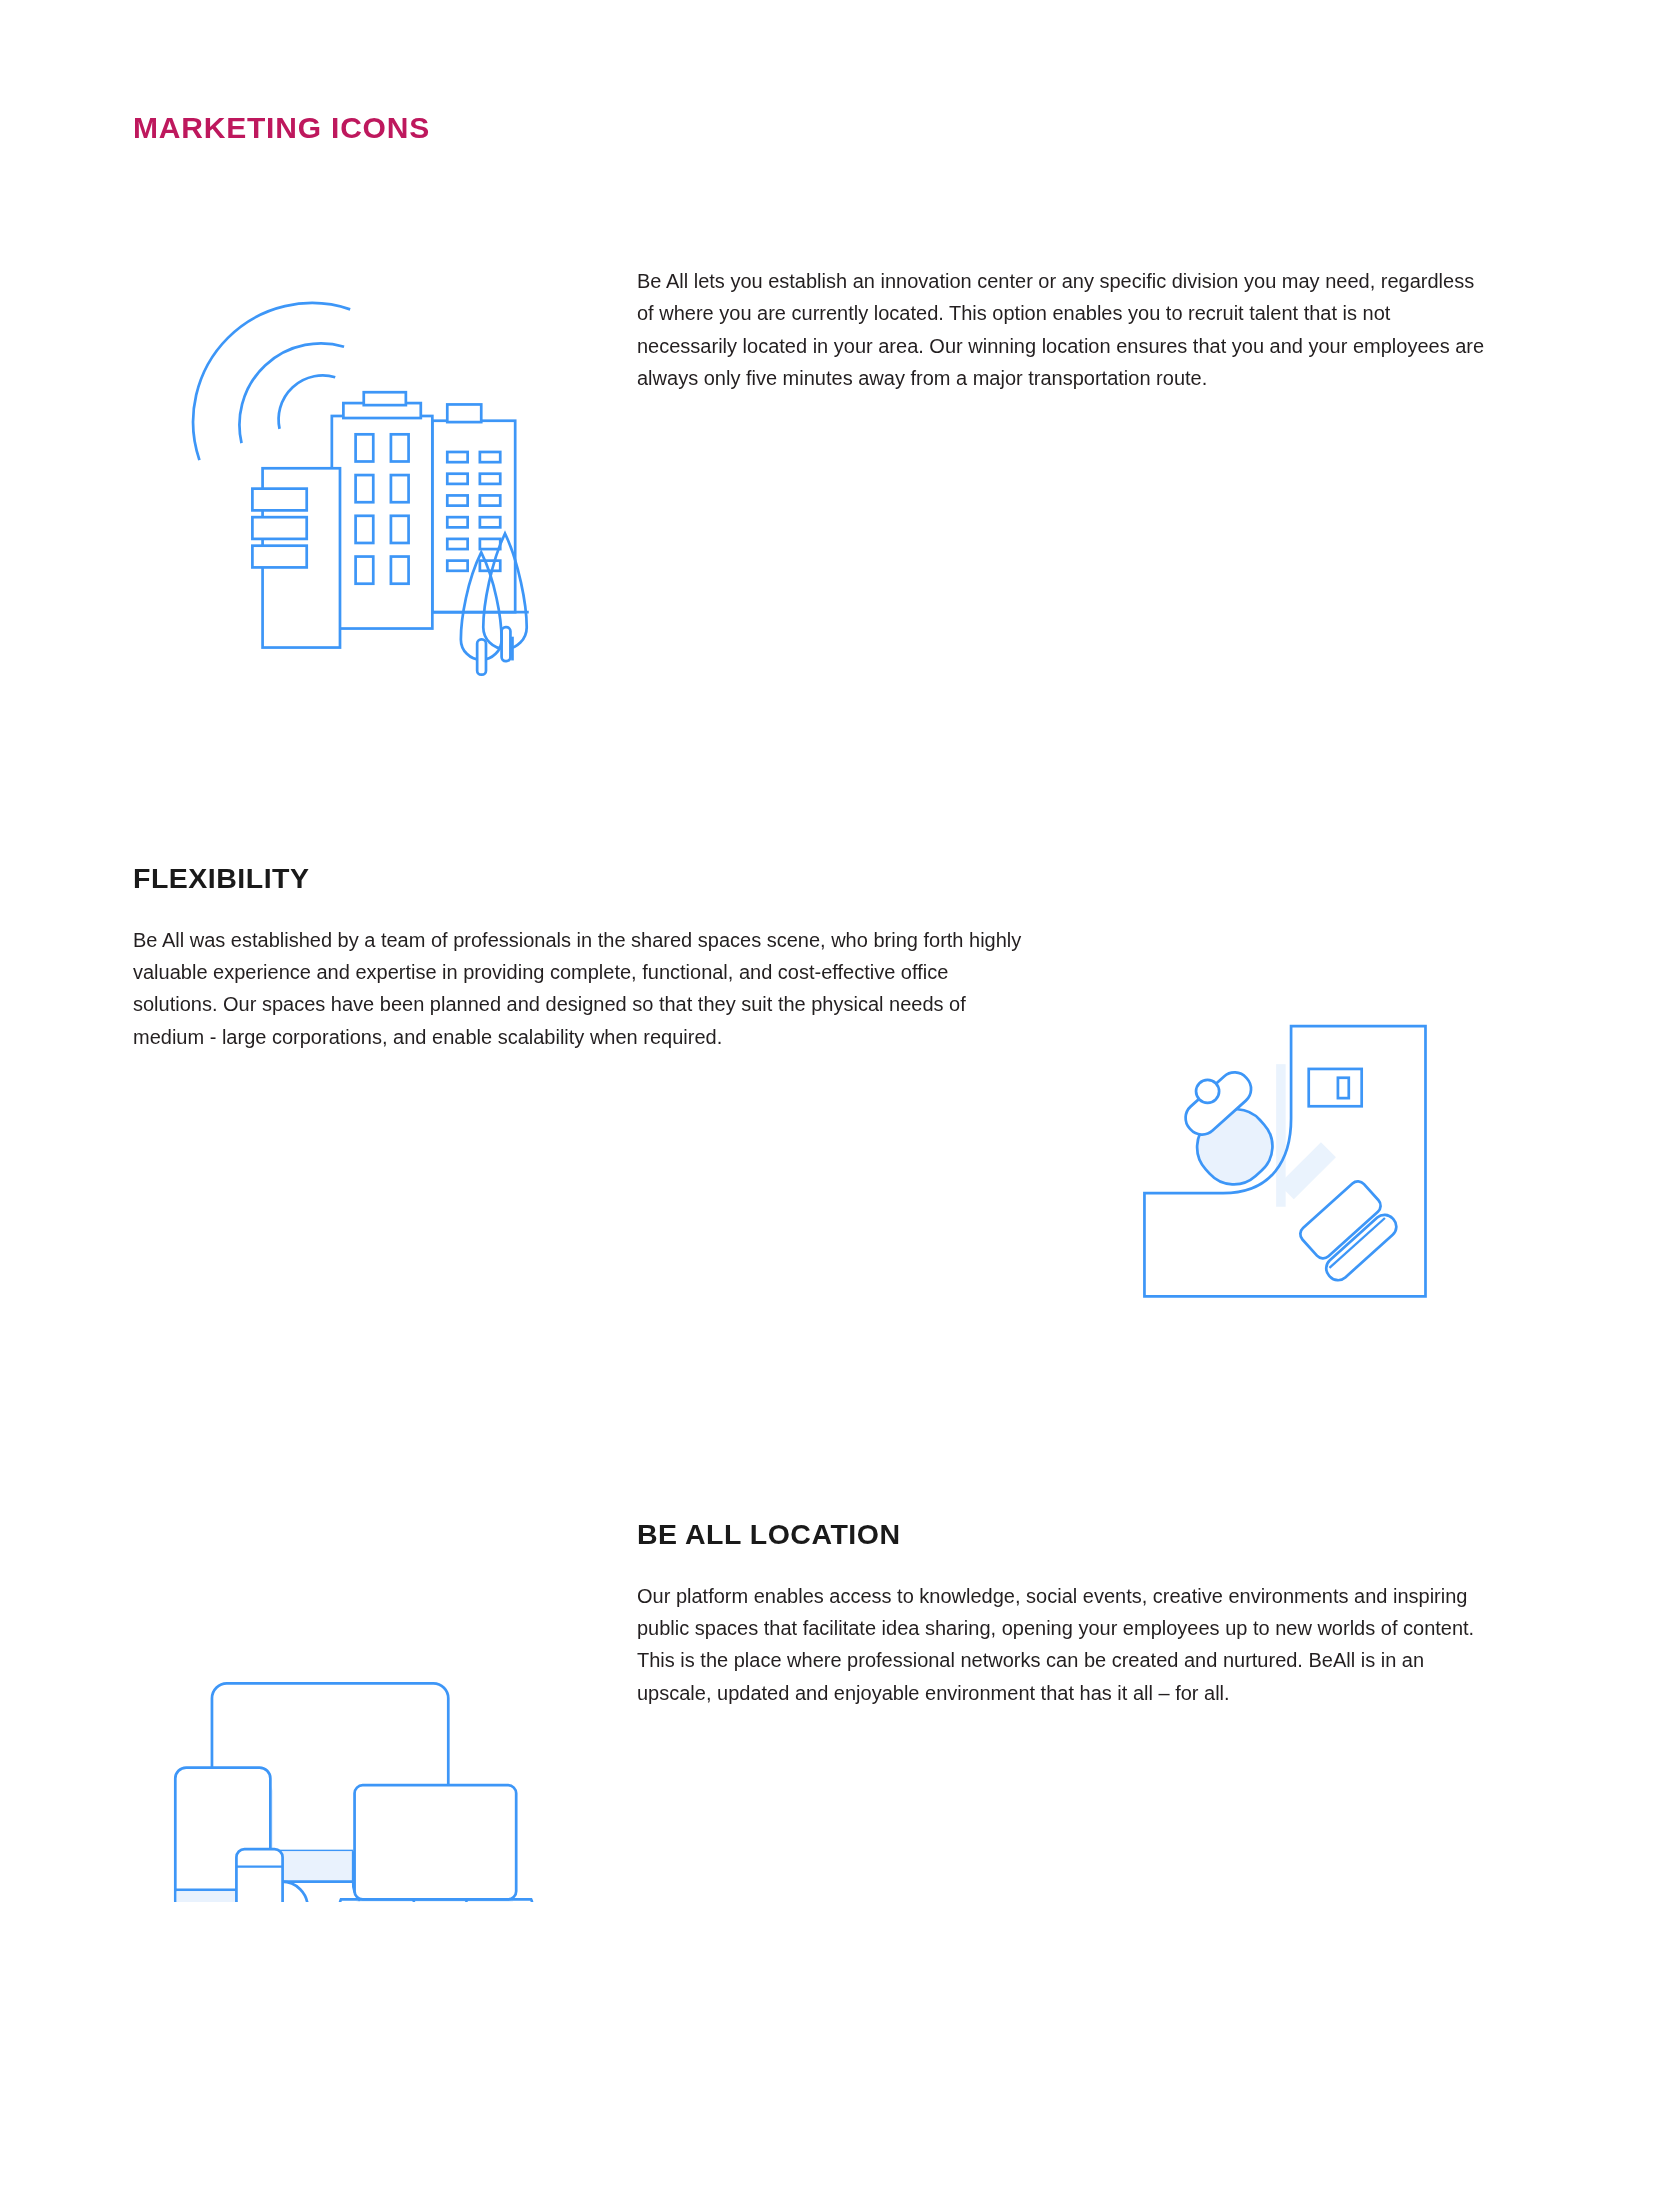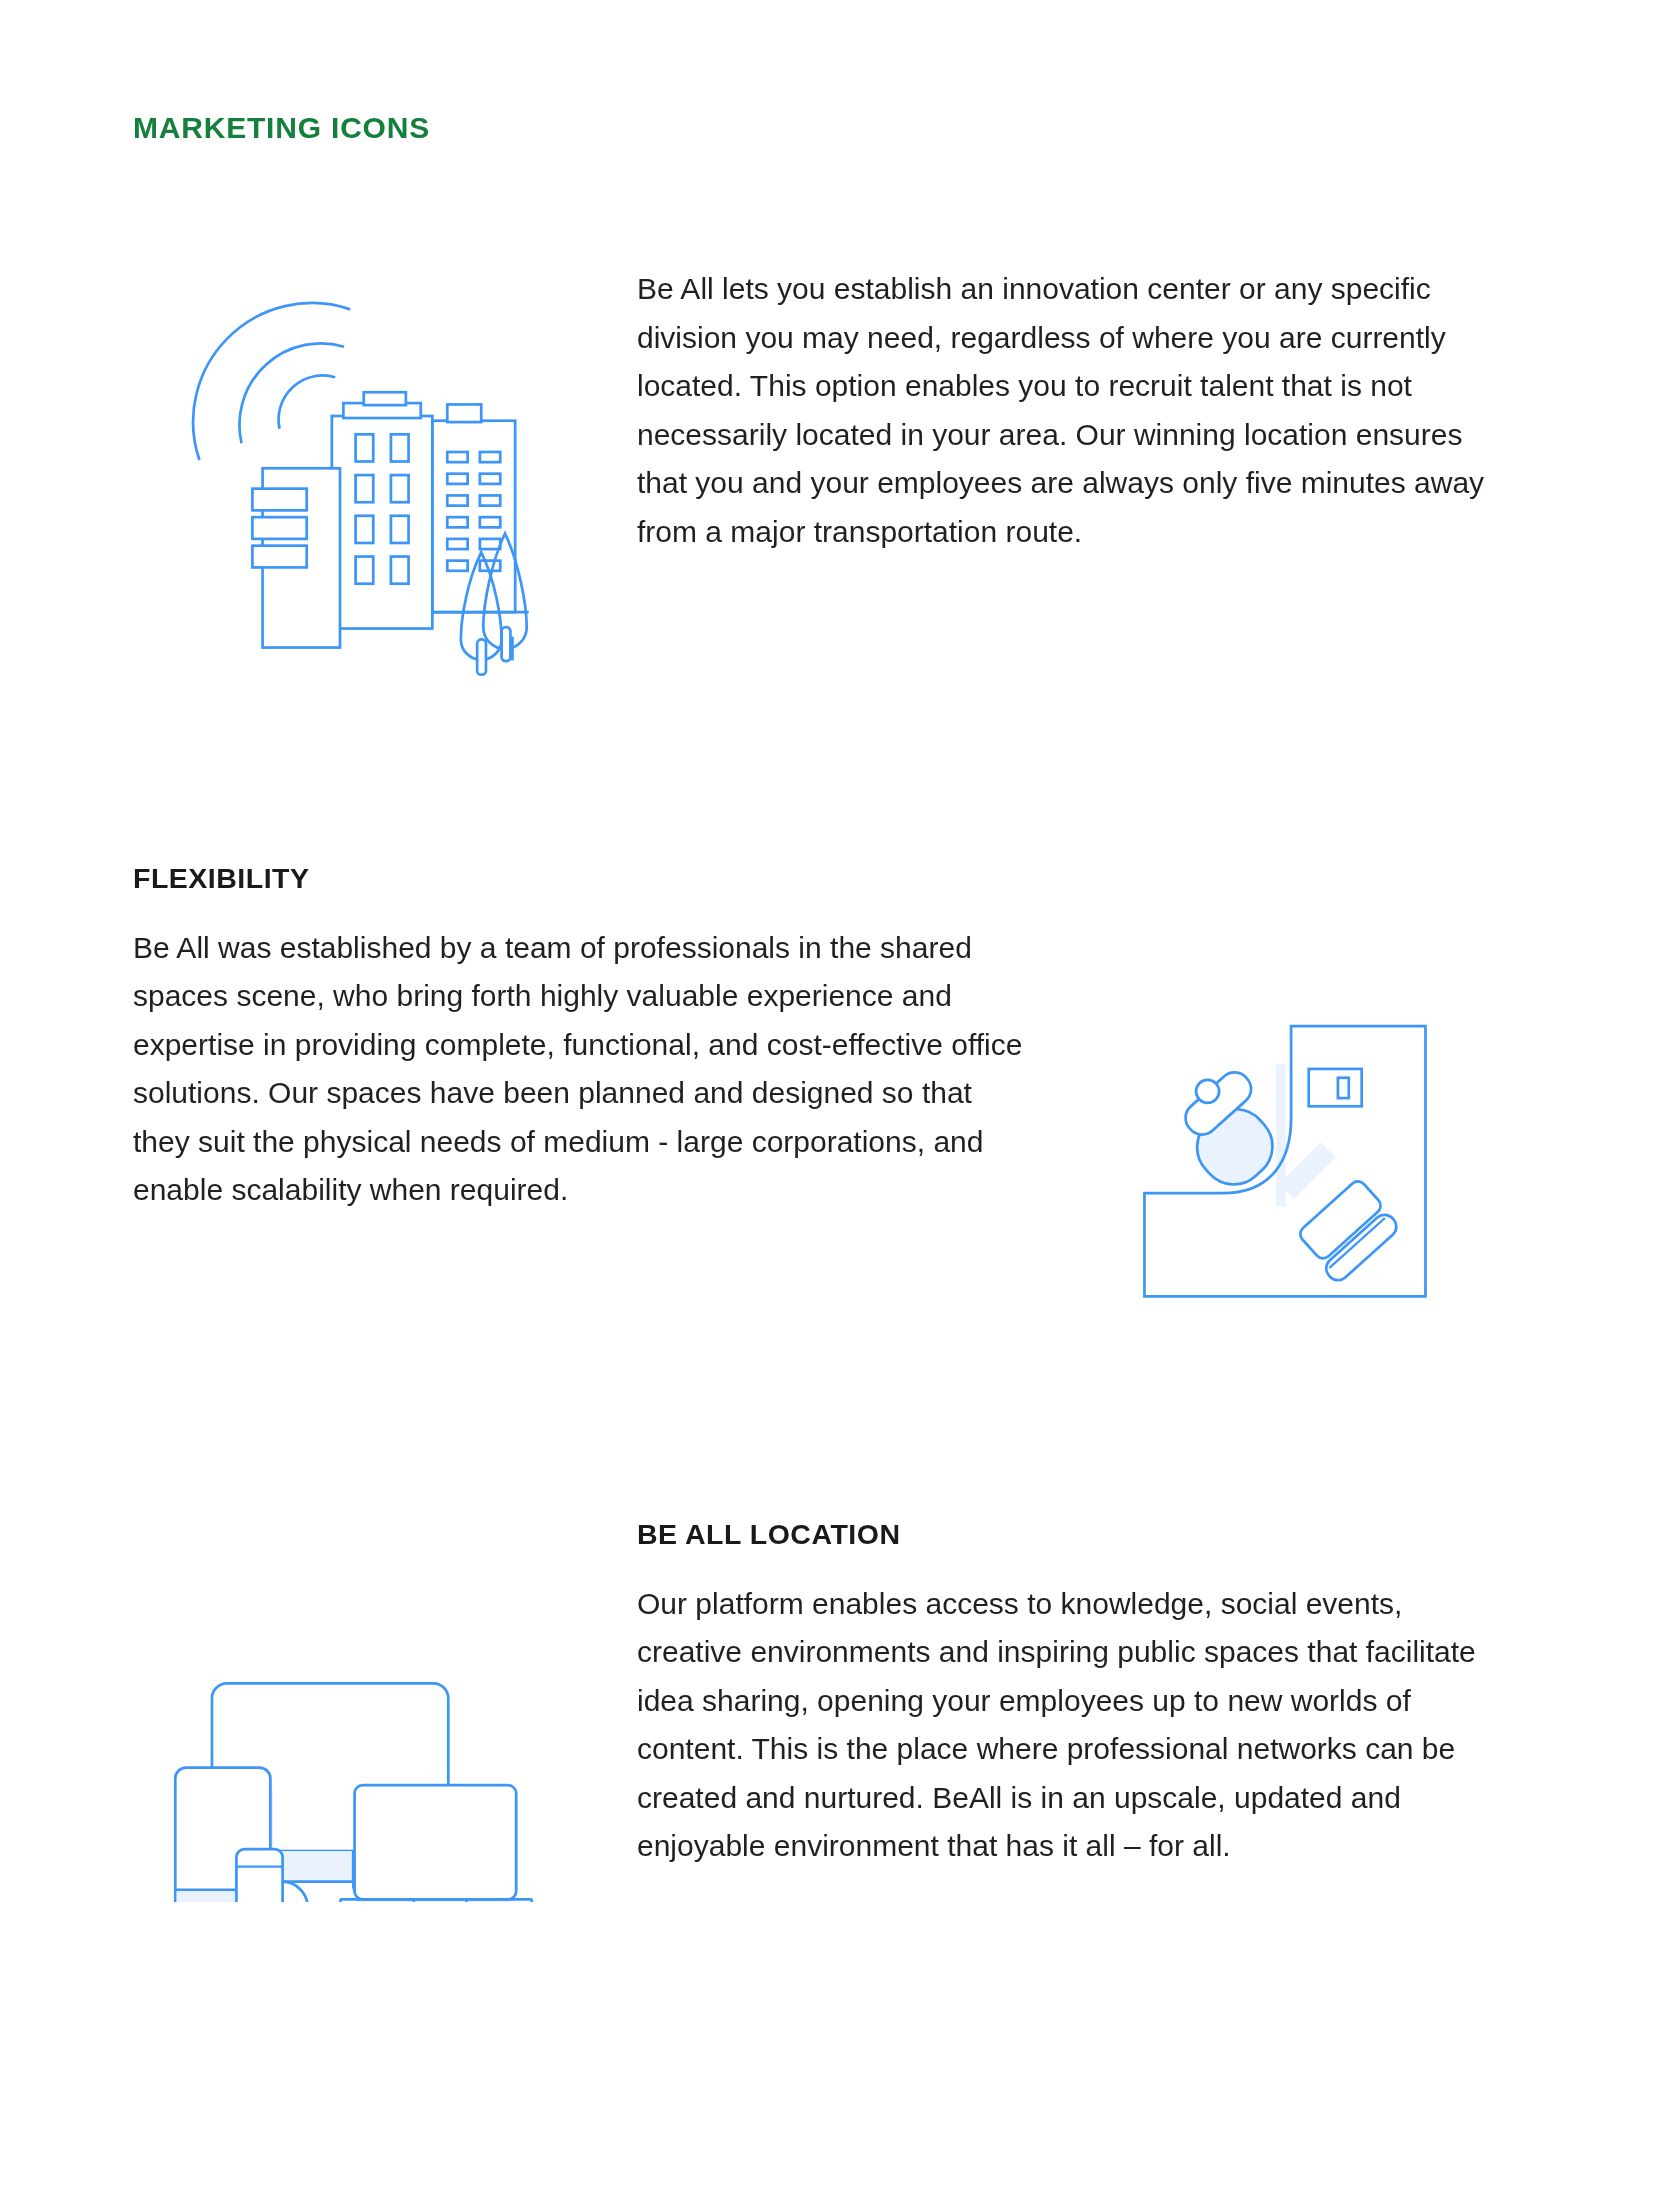--- a/index.html
+++ b/index.html
@@ -23,42 +23,42 @@
   }
 
   
   .page-header {
     position: absolute;
     left: 133px;
     top: 113px;
     font-size: 30px;
     font-weight: 700;
     letter-spacing: 0.8px;
-    color: #15803d;
+    color: #be185d;
     line-height: 1;
     white-space: nowrap;
   }
 
   
   .section {
     position: absolute;
   }
 
   .sec-heading {
     font-size: 28.5px;
     font-weight: 700;
     letter-spacing: 0.5px;
     color: #1a1a1a;
     line-height: 1;
     margin: 0 0 31px 0;
     white-space: nowrap;
   }
 
   .sec-body {
-    font-size: 30px;
+    font-size: 20px;
     font-weight: 400;
     color: #231f20;
     line-height: 1.62;
     margin: 0;
   }
 
   
   #section-location {
     left: 637px;
     top: 265px;

